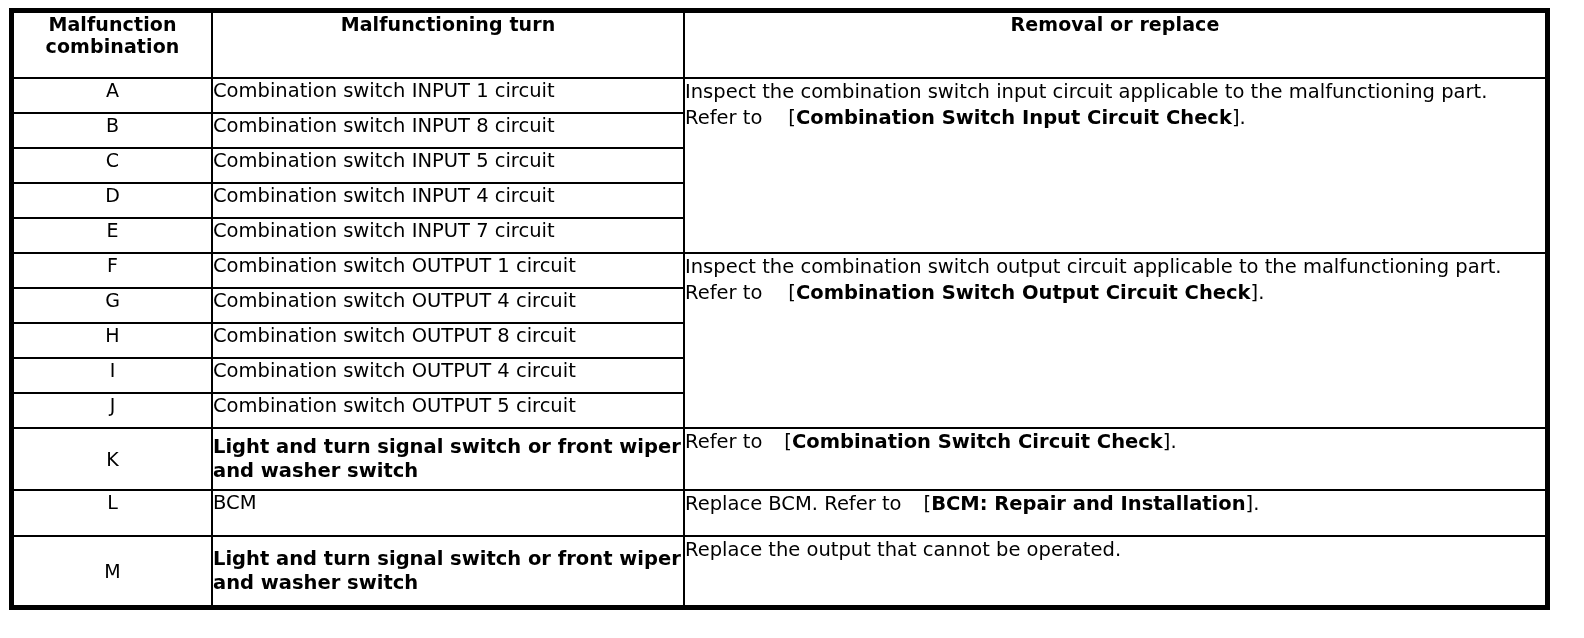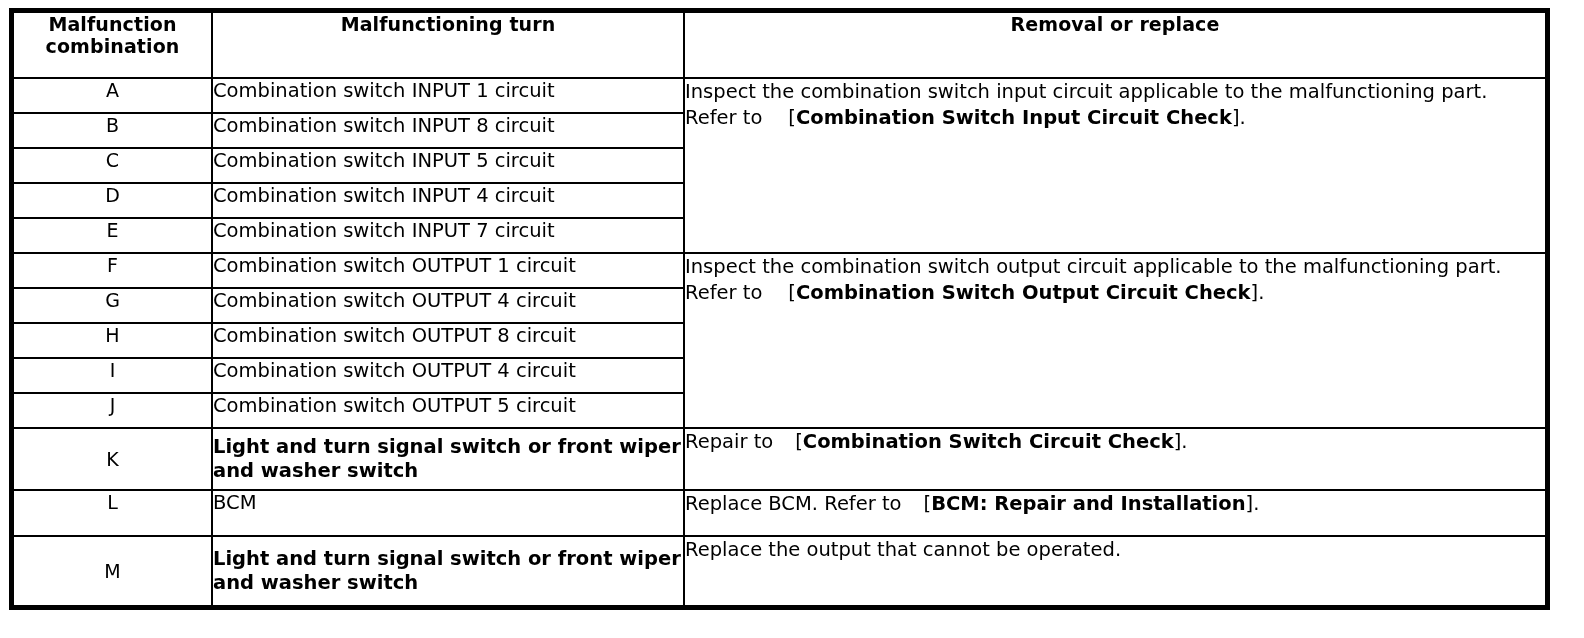--- a/index.html
+++ b/index.html
@@ -176,21 +176,21 @@
 
       <tr>
         <td class="comb">J</td>
         <td class="part">Combination switch OUTPUT 5 circuit</td>
       </tr>
 
       <tr>
         <td class="comb tall" style="height:60px">K</td>
         <td class="part two">Light and turn signal switch or front wiper and washer switch</td>
         <td class="rep">
-          <span>Repair to</span><span class="gap-s"></span><span>[</span><span class="b">Combination Switch Circuit Check</span><span>].</span>
+          <span>Refer to</span><span class="gap-s"></span><span>[</span><span class="b">Combination Switch Circuit Check</span><span>].</span>
         </td>
       </tr>
 
       <tr>
         <td class="comb" style="height:44px">L</td>
         <td class="part">BCM</td>
         <td class="rep">
           <span>Replace BCM. Refer to</span><span class="gap-s"></span><span>[</span><span class="b">BCM: Repair and Installation</span><span>].</span>
         </td>
       </tr>

